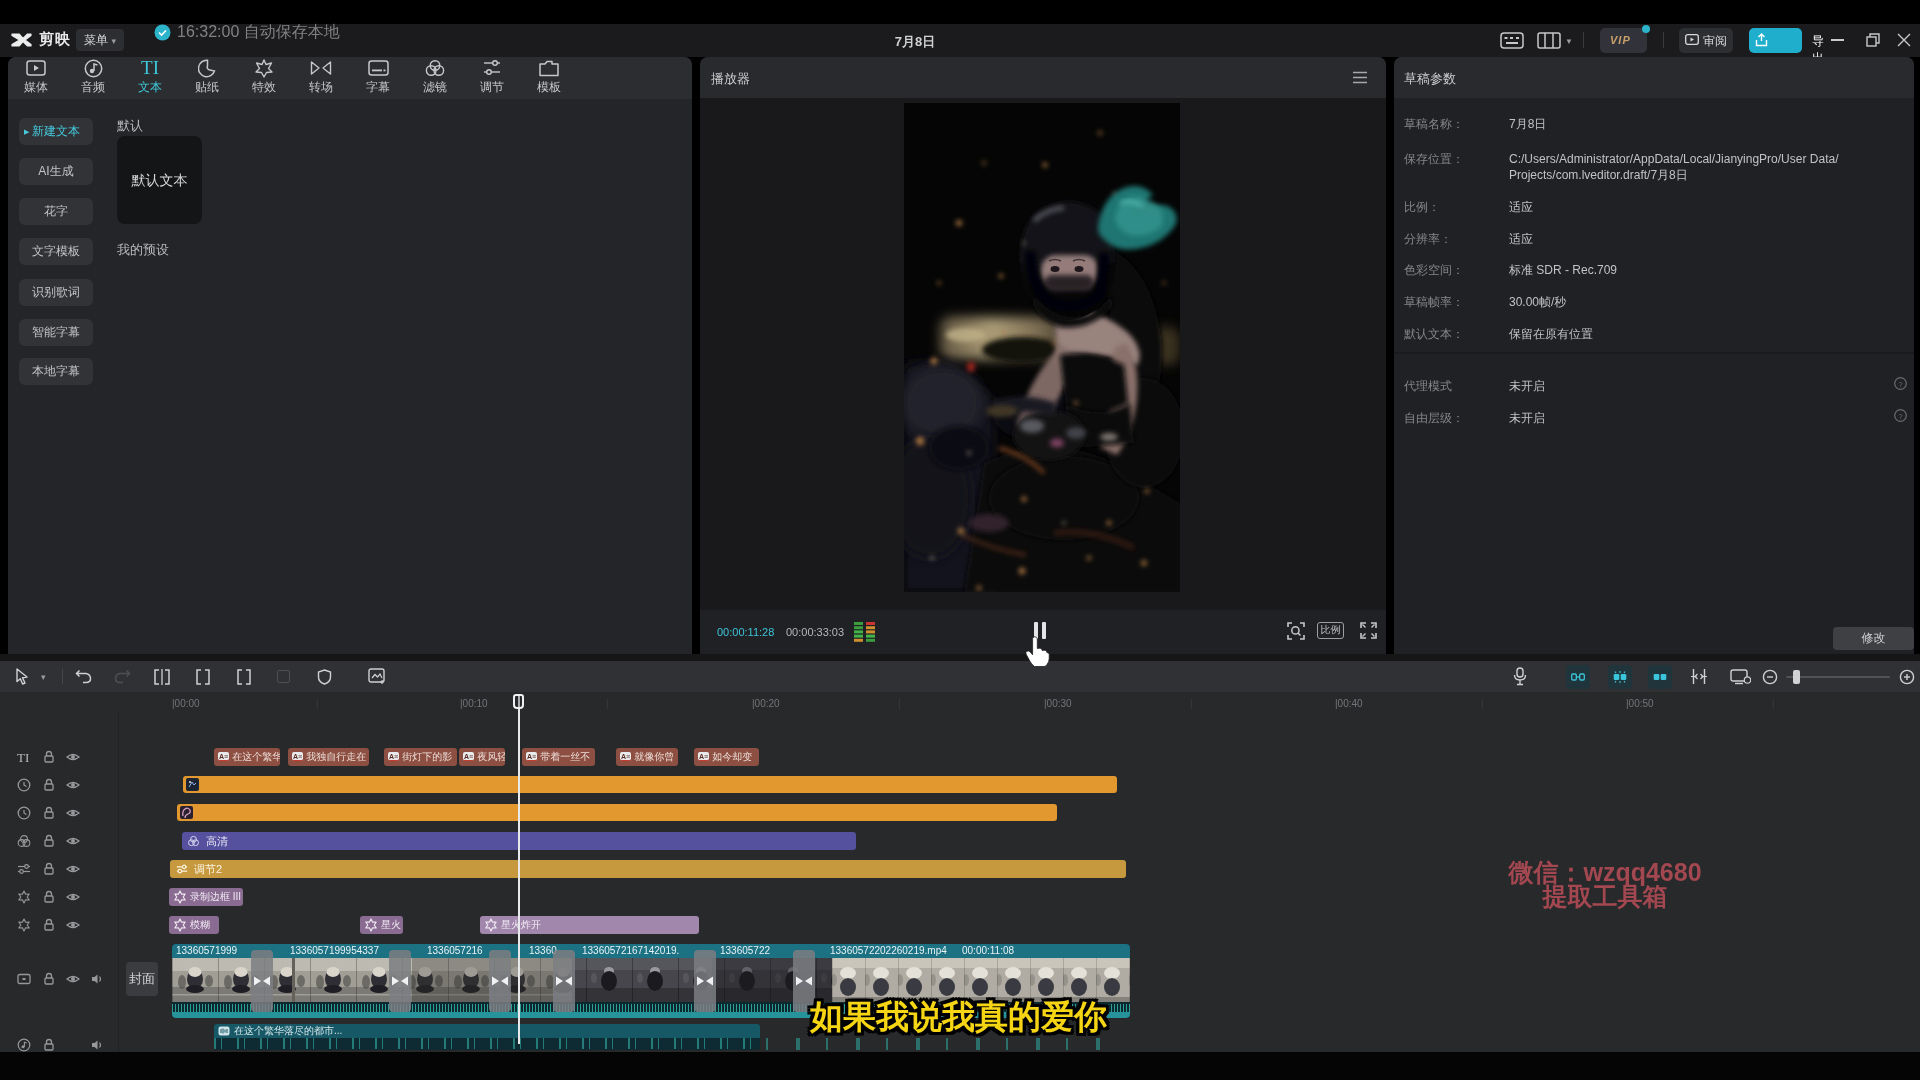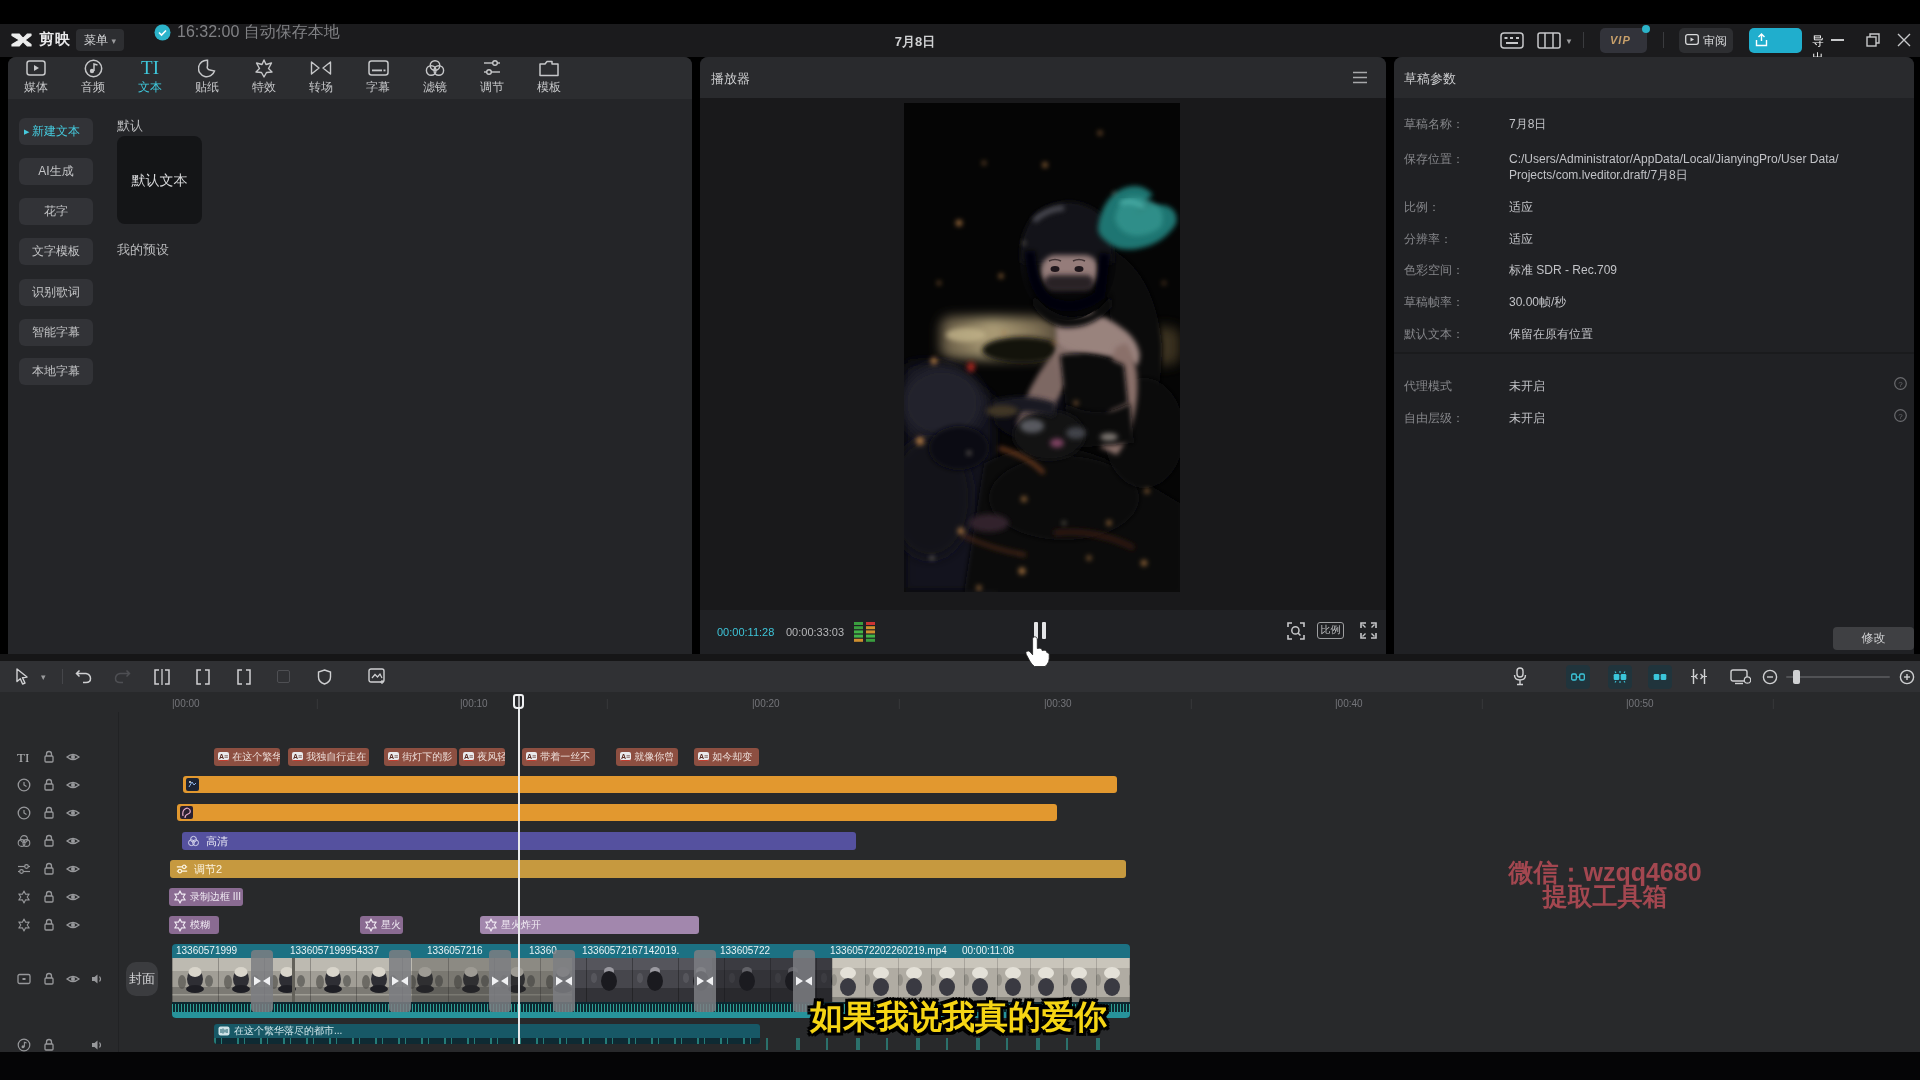--- a/index.html
+++ b/index.html
@@ -784,23 +784,23 @@
           <svg style="margin:25px 2px;" width="18" height="12">
             <use href="#bowtie"></use>
           </svg>
         </div>
     <div style="position:absolute;left:793px;top:296px;width:22px;height:62px;background:rgba(125,126,130,0.85);border-radius:4px;">
           <svg style="margin:25px 2px;" width="18" height="12">
             <use href="#bowtie"></use>
           </svg>
         </div>
 
-    <div style="position:absolute;left:126px;top:308px;width:32px;height:34px;background:#3b3c3f;border-radius:10px;color:#d5d6d8;font-size:13px;text-align:center;line-height:34px;">封面</div>
-
-    <div class="clip" style="left:214px;top:370px;width:546px;height:20px;background:#0e2a33;">
+    <div style="position:absolute;left:126px;top:308px;width:32px;height:34px;background:#3b3c3f;border-radius:4px;color:#d5d6d8;font-size:13px;text-align:center;line-height:34px;">封面</div>
+
+    <div class="clip" style="left:214px;top:370px;width:546px;height:26px;background:#0e2a33;">
       <div style="position:absolute;left:0;top:0;width:546px;height:14px;background:#175866;color:#d2e6ea;font-size:10px;line-height:14px;">
         <svg style="position:absolute;left:4px;top:2px;" width="12" height="10" viewBox="0 0 12 10">
               <rect x="0.5" y="0.5" width="11" height="9" rx="2" fill="#cfe3e8"></rect>
               <path d="M3 3 L3 7 M5 2.5 L5 7.5 M7 3.5 L7 6.5 M9 3 L9 7" stroke="#175866" stroke-width="1"></path>
             </svg>
         <span style="margin-left:20px;">在这个繁华落尽的都市...</span>
       </div>
       <div style="position:absolute;left:0;top:14px;width:546px;height:11px;background:repeating-linear-gradient(90deg,#2d9f95 0 2px,transparent 2px 7px,#2d9f95 7px 8px,transparent 8px 23px);opacity:0.7;"></div>
     </div>
     <div style="position:absolute;left:766px;top:384px;width:360px;height:12px;background:repeating-linear-gradient(90deg,#2d9f95 0 2px,transparent 2px 30px,#2d9f95 30px 34px,transparent 34px 60px);opacity:0.6;"></div>

